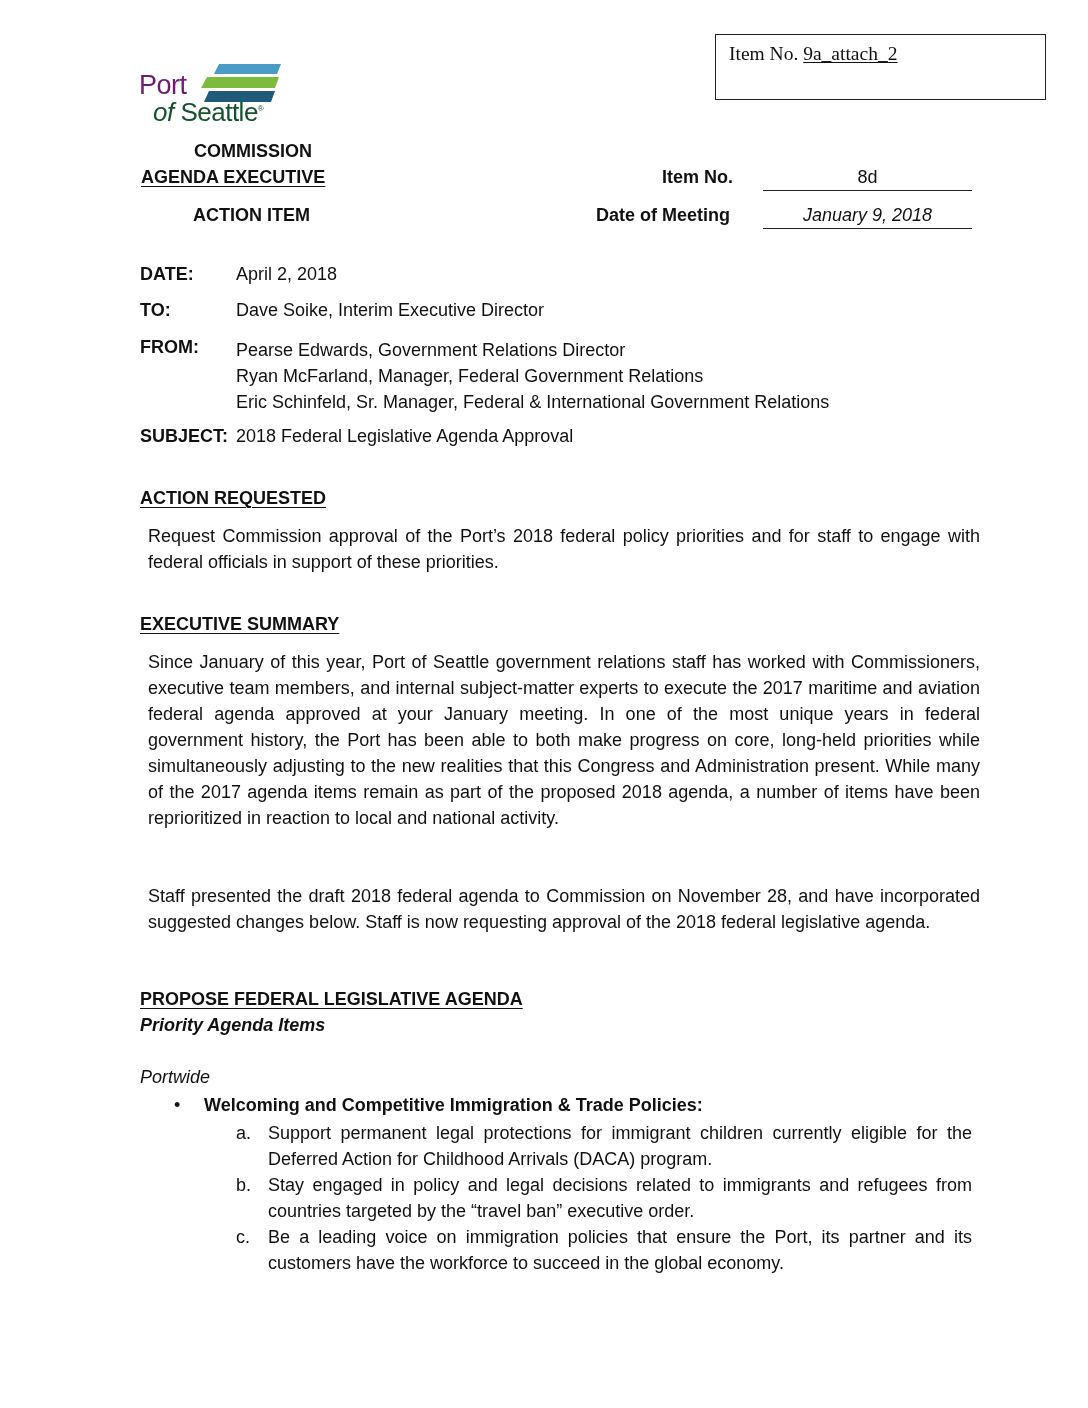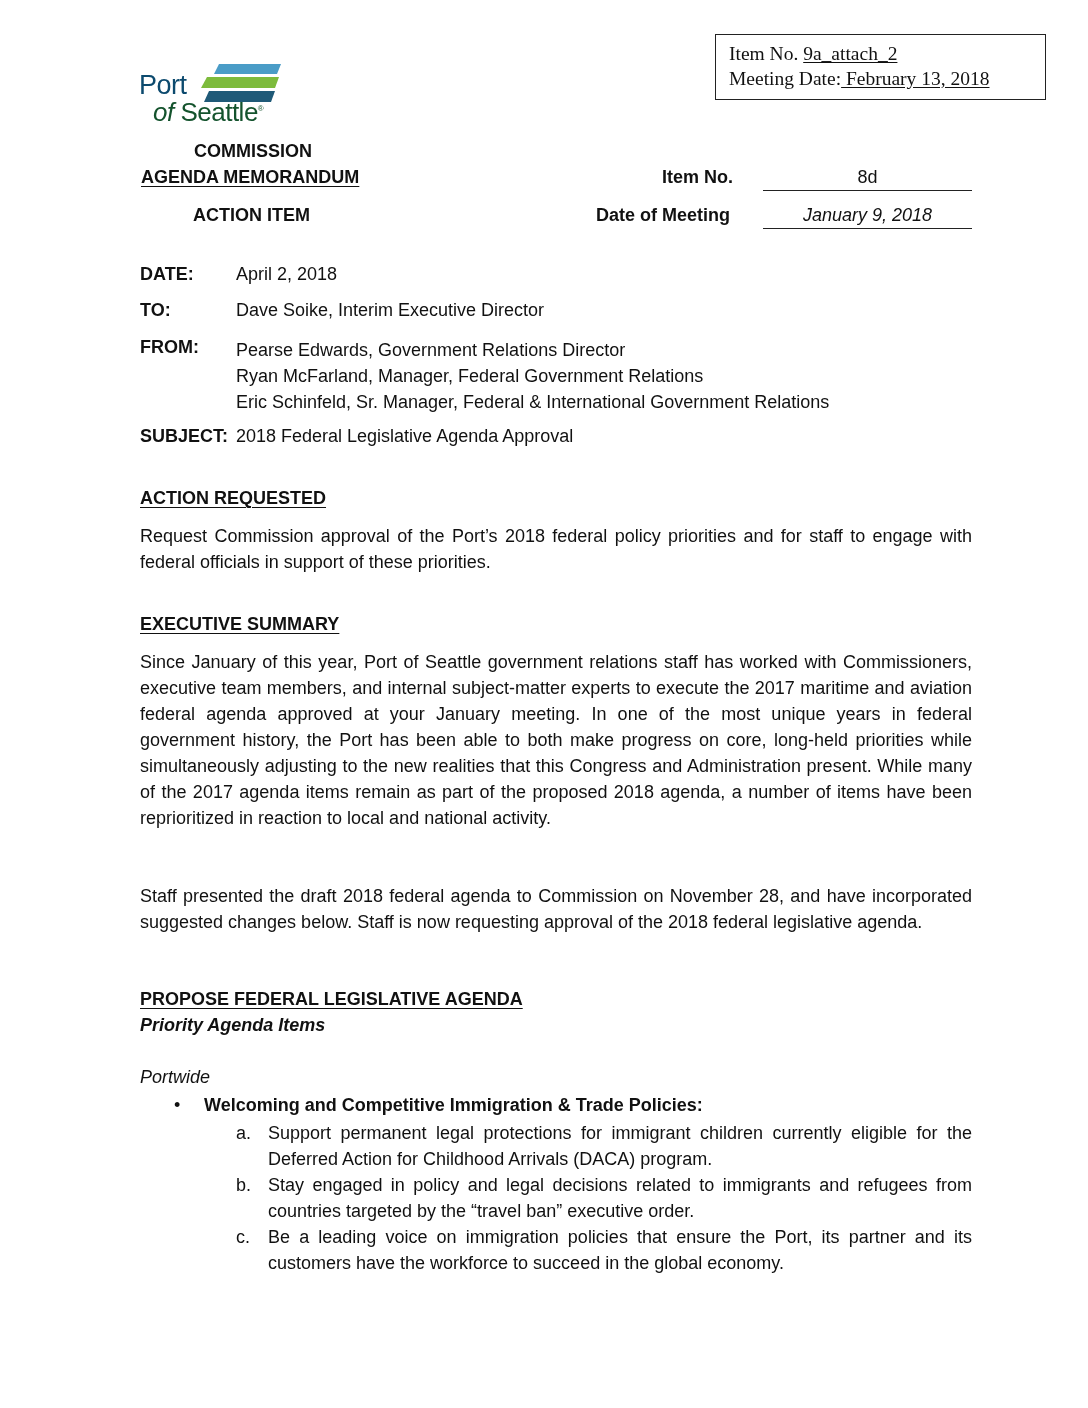--- a/index.html
+++ b/index.html
@@ -5,71 +5,68 @@
   html, body { margin: 0; padding: 0; background: #ffffff; }
   body { width: 1088px; height: 1408px; position: relative; overflow: hidden; color: #111; font-family: "Liberation Sans", sans-serif; }
   .page { position: absolute; left: 12px; top: 0; width: 1088px; height: 1332px; }
 
   
   .stamp { position: absolute; left: 703px; top: 34px; width: 331px; height: 66px; border: 1.5px solid #222; box-sizing: border-box; font-family: "Liberation Serif", serif; font-size: 19.5px; line-height: 25px; padding: 6px 0 0 13px; color: #111; }
   .stamp .u { text-decoration: underline; text-underline-offset: 2px; }
 
   
   .logo { position: absolute; left: 127px; top: 60px; width: 150px; height: 70px; }
-  .logo .port { position: absolute; left: 0; top: 10px; font-family: "Liberation Sans", sans-serif; font-size: 27px; color: #0c4a6e; letter-spacing: -0.5px; }
+  .logo .port { position: absolute; left: 0; top: 10px; font-family: "Liberation Sans", sans-serif; font-size: 27px; color: #701a75; letter-spacing: -0.5px; }
   .logo .seattle { position: absolute; left: 14px; top: 37px; font-family: Liberation Sans, sans-serif; font-size: 26px; color: #14532d; letter-spacing: -0.5px; text-align: right; }
   .logo .seattle i { font-style: italic; }
   .logo .reg { font-size: 8px; vertical-align: super; }
   .logo svg { position: absolute; left: 58px; top: 2px; }
 
   .doc { font-family: "Liberation Sans Narrow", "Liberation Sans", sans-serif; font-size: 18px; color: #111; }
   .abs { position: absolute; white-space: nowrap; }
   .bold { font-weight: bold; }
   .ul { text-decoration: underline; text-underline-offset: 3px; }
   .ital { font-style: italic; }
 
   .field-line { position: absolute; border-bottom: 1.3px solid #222; text-align: center; }
 
   .label-col { position: absolute; left: 128px; font-weight: bold; }
   .val-col { position: absolute; left: 224px; }
 
   .para { position: absolute; left: 128px; width: 832px; text-align: justify; line-height: 26px; }
-  .para.last-left { text-align-last: left; }
+  .para.last-left { text-align-last: left; margin-left: 8px; }
   .sub { position: absolute; left: 224px; width: 736px; line-height: 26px; text-align: justify; }
   .sub .mk { position: absolute; left: 0; top: 0; }
   .sub .tx { display: block; margin-left: 32px; text-align: justify; text-align-last: left; }
 </style>
 </head>
 <body>
 
 <div class="page">
 
   <div class="stamp">
     <div>
       <span>Item No. </span><span class="u">9a_attach_2</span>
-    </div>
-    <div>
-      <span>Meeting Date:</span><span class="u"> February 13, 2018</span>
     </div>
   </div>
 
   <div class="logo">
     <svg width="84" height="42" viewBox="0 0 84 42">
       <polygon points="22,2 84,2 80,12 17,12" fill="#4a9cc7"></polygon>
       <polygon points="10,15 82,15 78,26 4,26" fill="#7dbb3c"></polygon>
       <polygon points="12,29 78,29 74,40 7,40" fill="#1f5a78"></polygon>
     </svg>
     <span class="port">Port</span>
     <span class="seattle"><i>of</i><span> Seattle</span><span class="reg">®</span></span>
   </div>
 
   <div class="doc">
 
     <div class="abs bold" style="left:182px; top:141px;">COMMISSION</div>
-    <div class="abs bold ul" style="left:129px; top:167px;">AGENDA MEMORANDUM</div>
+    <div class="abs bold ul" style="left:129px; top:167px;">AGENDA EXECUTIVE</div>
     <div class="abs bold" style="left:181px; top:205px;">ACTION ITEM</div>
 
     <div class="abs bold" style="left:650px; top:167px;">Item No.</div>
     <div class="field-line" style="left:751px; top:167px; width:209px; height:23px;">
       <span>8d</span>
     </div>
 
     <div class="abs bold" style="left:584px; top:205px;">Date of Meeting</div>
     <div class="field-line" style="left:751px; top:205px; width:209px; height:23px;font-style:italic;">
       <span>January 9, 2018</span>

